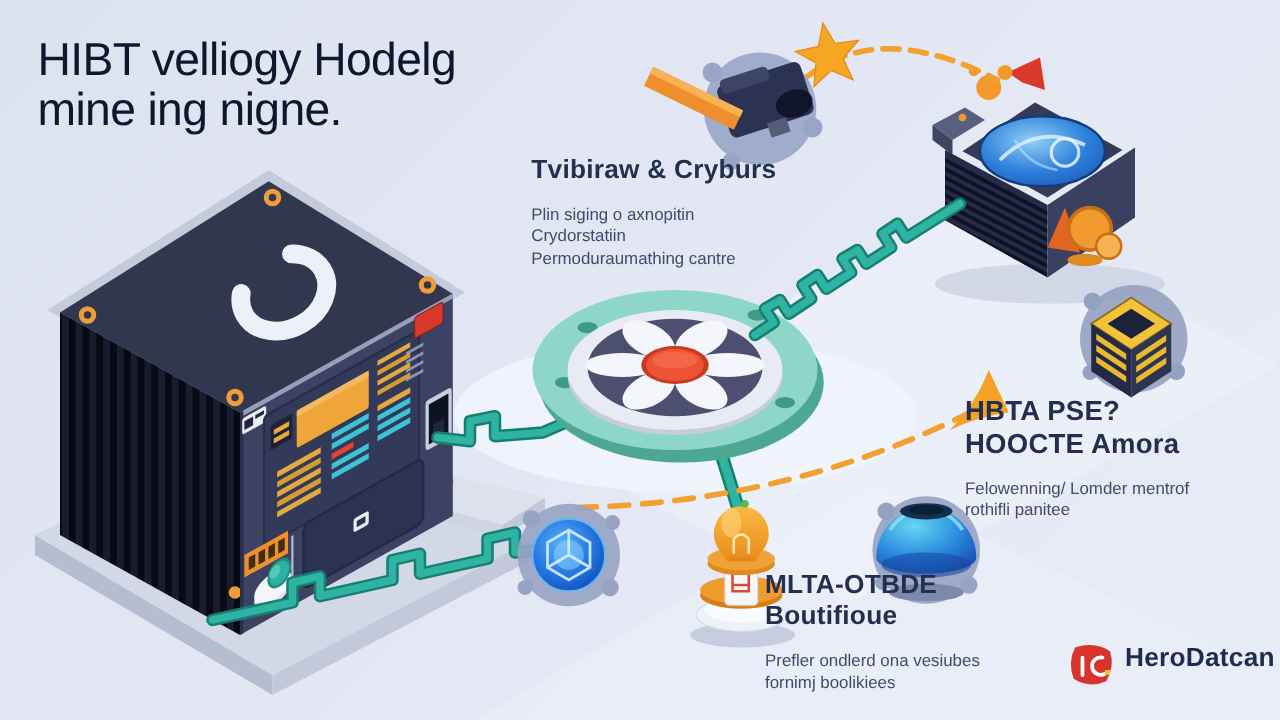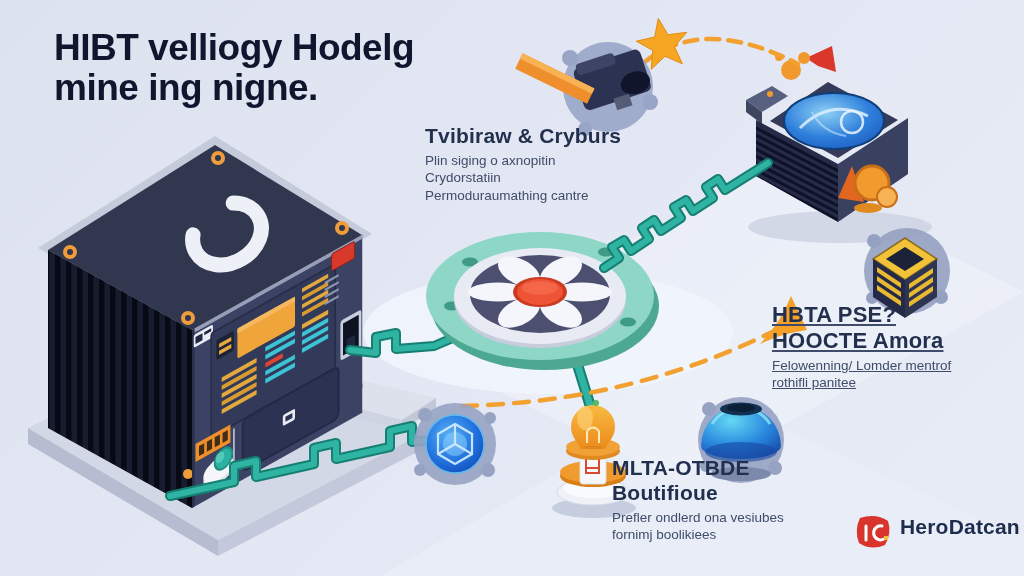--- a/index.html
+++ b/index.html
@@ -1,31 +1,31 @@
 <!DOCTYPE html>
 <html><head>
 <meta charset="utf-8">
 <style>
   html,body{margin:0;padding:0;}
   body{width:1024px;height:576px;overflow:hidden;background:#dfe4f0;
        font-family:"Liberation Sans","DejaVu Sans",sans-serif;}
   .stage{position:relative;width:1024px;height:576px;background:linear-gradient(135deg,#dde2ef 0%,#e3e8f4 55%,#e8ecf6 100%);}
   .stage svg{position:absolute;left:0;top:0;}
   .txt{position:absolute;}
-  .title{left:54px;top:28px;width:420px;font-size:37px;font-weight:bold;
+  .title{left:30px;top:28px;width:420px;font-size:37px;font-weight:normal;
          color:#11162f;line-height:1.07;letter-spacing:-0.5px;}
   .block{position:absolute;color:#3f4c69;font-size:13.5px;line-height:1.3;font-weight:500;}
   .block .h{font-size:21px;color:#22304e;font-weight:bold;line-height:1.18;letter-spacing:.2px;}
   .block.process{left:425px;top:124px;width:300px;}
-  .block.storage{left:772px;top:302px;width:248px;text-decoration:underline;}
+  .block.storage{left:772px;top:316px;width:248px;}
   .block.storage .h{font-size:22px;}
   .block.fluid{left:338px;top:492px;width:212px;}
   .block.fluid .h{font-size:17.5px;}
   .block.boutique{left:612px;top:456px;width:238px;}
-  .block .body{margin-top:3px;}
+  .block .body{margin-top:14px;}
   .brand{position:absolute;left:851px;top:515px;display:flex;align-items:center;gap:9px;}
   .brand .name{font-size:21px;font-weight:bold;color:#1e2c4e;letter-spacing:.2px;}
 </style>
 </head>
 <body>
 
 <div class="stage">
 
 <svg width="1024" height="576" viewBox="0 0 1024 576">
   <defs>

